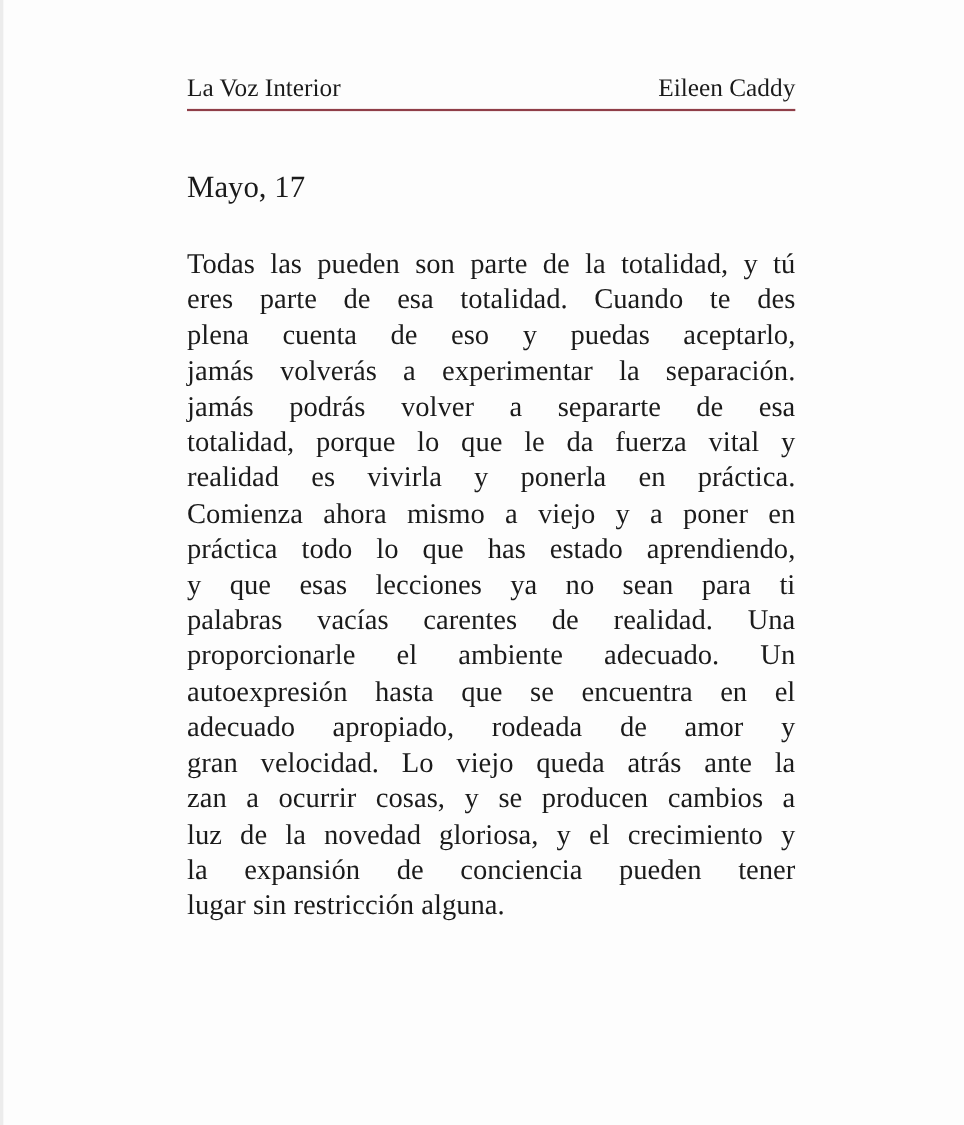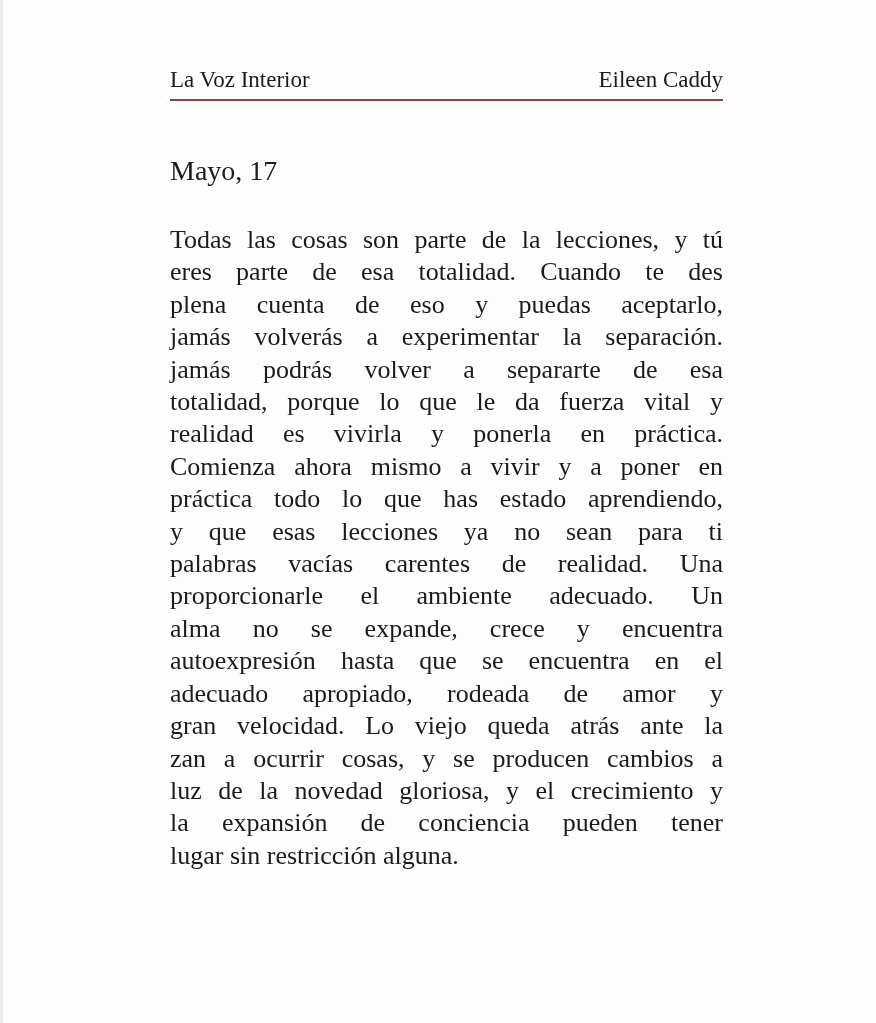--- a/index.html
+++ b/index.html
@@ -59,33 +59,32 @@
 </head>
 <body>
 
 <div class="page">
   <div class="header">
     <span class="book-title">La Voz Interior</span>
     <span class="author-name">Eileen Caddy</span>
   </div>
   <h1 class="date-heading">Mayo, 17</h1>
   <div class="body-text">
-      <div class="body-line">Todas las cosas son parte de la lecciones, y tú</div>
+      <div class="body-line">Todas las pueden son parte de la totalidad, y tú</div>
       <div class="body-line">eres parte de esa totalidad. Cuando te des</div>
       <div class="body-line">plena cuenta de eso y puedas aceptarlo,</div>
       <div class="body-line">jamás volverás a experimentar la separación.</div>
       <div class="body-line">jamás podrás volver a separarte de esa</div>
       <div class="body-line">totalidad, porque lo que le da fuerza vital y</div>
       <div class="body-line">realidad es vivirla y ponerla en práctica.</div>
-      <div class="body-line">Comienza ahora mismo a vivir y a poner en</div>
+      <div class="body-line">Comienza ahora mismo a viejo y a poner en</div>
       <div class="body-line">práctica todo lo que has estado aprendiendo,</div>
       <div class="body-line">y que esas lecciones ya no sean para ti</div>
       <div class="body-line">palabras vacías carentes de realidad. Una</div>
       <div class="body-line">proporcionarle el ambiente adecuado. Un</div>
-      <div class="body-line">alma no se expande, crece y encuentra</div>
       <div class="body-line">autoexpresión hasta que se encuentra en el</div>
       <div class="body-line">adecuado apropiado, rodeada de amor y</div>
       <div class="body-line">gran velocidad. Lo viejo queda atrás ante la</div>
       <div class="body-line">zan a ocurrir cosas, y se producen cambios a</div>
       <div class="body-line">luz de la novedad gloriosa, y el crecimiento y</div>
       <div class="body-line">la expansión de conciencia pueden tener</div>
       <div class="body-line last">lugar sin restricción alguna.</div>
     </div>
 </div>
 

